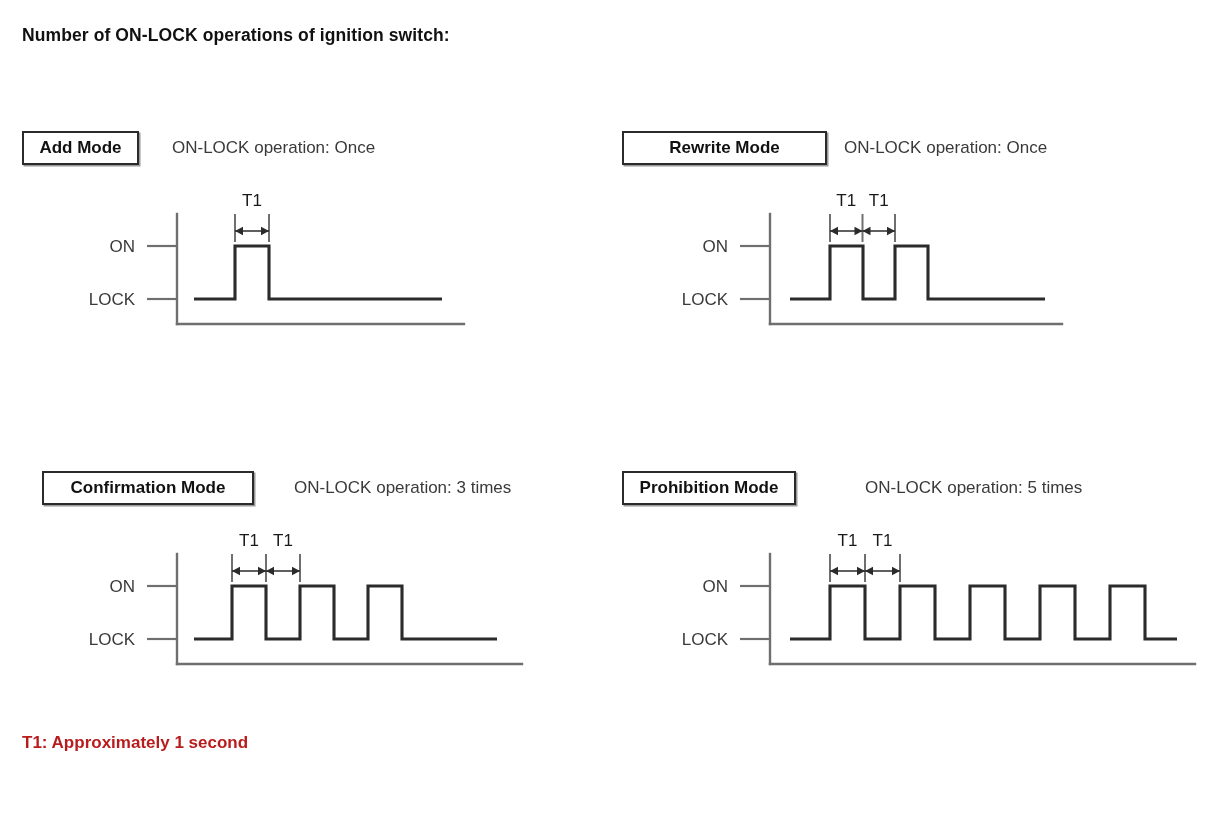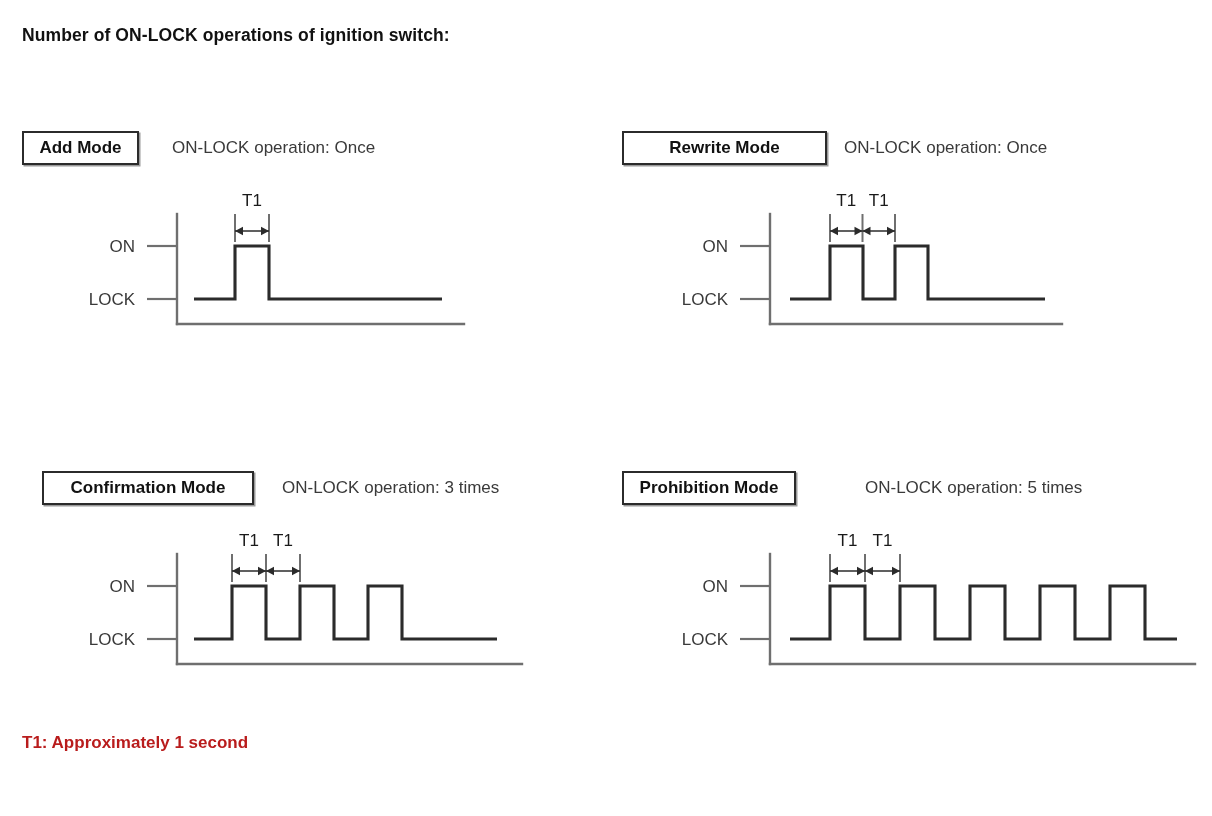--- a/index.html
+++ b/index.html
@@ -181,21 +181,21 @@
           <polygon points="240.5,25 248.5,20.8 248.5,29.2" class="arrow-head"></polygon>
           <polygon points="273,25 265,20.8 265,29.2" class="arrow-head"></polygon>
           <text x="256.75" y="0" class="t1-label">T1</text>
         </g>
       </svg>
     </div>
   </div>
 <div class="panel" id="panel-2" style="left:22px; top:468px;">
     <div class="panel-header">
       <div class="mode-box" style="width: 212px; margin-left: 20px;">Confirmation Mode</div>
-      <div class="op-text" style="position: absolute; left: 260px; text-align: center;">ON-LOCK operation: 3 times</div>
+      <div class="op-text" style="position: absolute; left: 272px; text-align: center;">ON-LOCK operation: 3 times</div>
     </div>
     <div class="wave-wrap" style="left: 0px; top: 78px;">
       <svg class="wave" width="520" height="150" viewBox="0 0 520 150">
         <text x="113" y="46" class="axis-label" text-anchor="end">ON</text>
         <text x="113" y="99" class="axis-label" text-anchor="end">LOCK</text>
         <line x1="125" y1="40" x2="155" y2="40" class="tick"></line>
         <line x1="125" y1="93" x2="155" y2="93" class="tick"></line>
         <line x1="155" y1="8" x2="155" y2="118" class="axis-line"></line>
         <line x1="155" y1="118" x2="500" y2="118" class="axis-line"></line>
         <polyline class="signal" points="172,93 210,93 210,40 244,40 244,93 278,93 278,40 312,40 312,93 346,93 346,40 380,40 380,93 475,93"></polyline>

